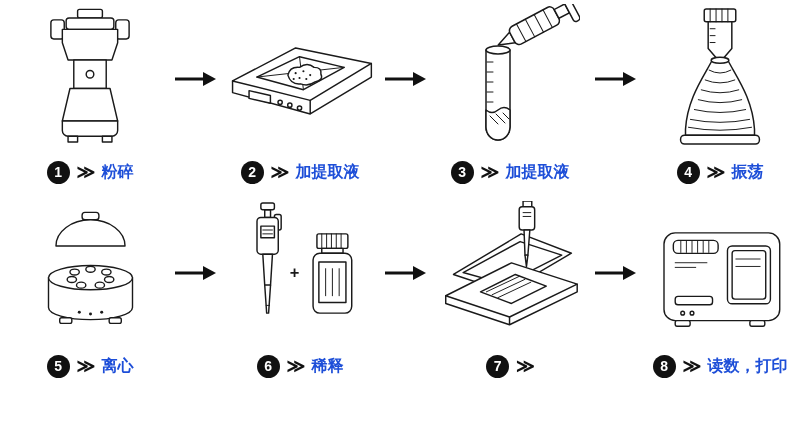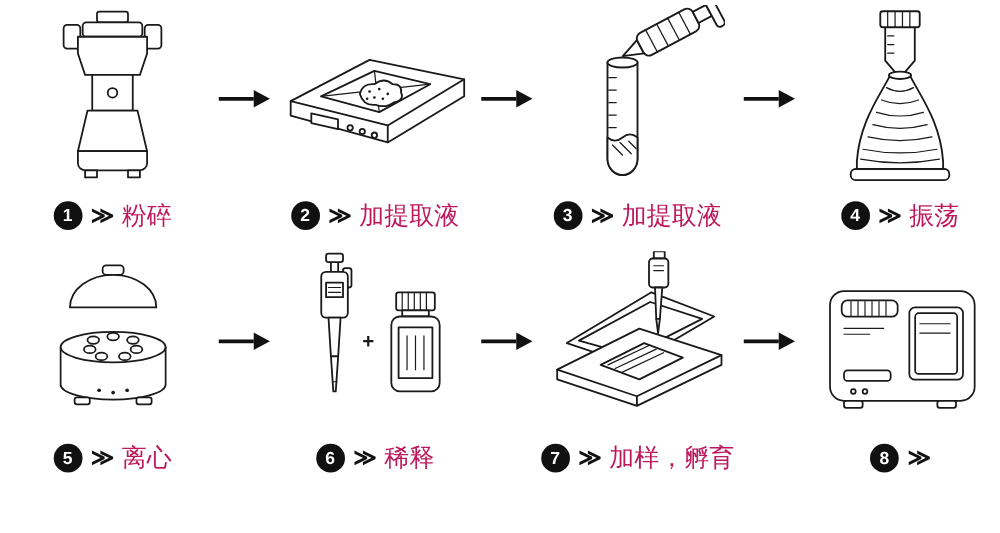--- a/index.html
+++ b/index.html
@@ -7,21 +7,21 @@
   .row{display:flex;align-items:flex-start;padding-left:10px;}
   .row1{padding-top:4px;}
   .row2{margin-top:8px;}
   .step{width:160px;display:flex;flex-direction:column;align-items:center;}
   .icon-box{height:150px;display:flex;align-items:center;justify-content:center;}
   .label-row{height:36px;display:flex;align-items:center;justify-content:center;gap:7px;}
   .num{width:23px;height:23px;border-radius:50%;background:#111;color:#fff;
        display:flex;align-items:center;justify-content:center;
        font-size:14px;font-weight:bold;line-height:1;}
   .chev{font-size:18px;font-weight:bold;color:#111;letter-spacing:-1px;}
-  .txt{font-size:20px;font-weight:normal;color:#be185d;white-space:nowrap;}
+  .txt{font-size:16px;font-weight:bold;color:#1d4ed8;white-space:nowrap;}
   .arrowcell{width:50px;height:150px;display:flex;align-items:center;justify-content:center;}
   svg{display:block;}
   .ln{fill:none;stroke:#1a1a1a;stroke-width:1.5;stroke-linejoin:round;stroke-linecap:round;}
   .lnw{fill:#ffffff;stroke:#1a1a1a;stroke-width:1.5;stroke-linejoin:round;stroke-linecap:round;}
   .thin{fill:none;stroke:#1a1a1a;stroke-width:1;stroke-linecap:round;}
   .dot{fill:#1a1a1a;stroke:none;}
 </style>
 </head>
 <body>
 
@@ -228,21 +228,20 @@
         <path class="lnw" d="M100 56 l1.5 12 l1.5 -12 z"></path>
         <path class="lnw" d="M18 98 L86 64 L154 86 L84 120 Z"></path>
         <path class="ln" d="M18 98 V106 L84 128 V120 M154 86 V94 L84 128"></path>
         <path class="lnw" d="M54 94 L90 76 L122 88 L86 106 Z"></path>
         <path class="thin" d="M60 94 L94 78 M66 97 L100 81 M72 100 L106 84"></path>
       </svg>
     </div>
     <div class="label-row">
       <span class="num">7</span>
       <span class="chev">≫</span>
-      <span class="txt">加样，孵育</span>
     </div>
   </div>
 
   <div class="arrowcell">
     <svg width="44" height="18" viewBox="0 0 44 18">
       <path d="M2 9 H30" stroke="#111" stroke-width="3" fill="none"></path>
       <path d="M30 2 L43 9 L30 16 Z" fill="#111"></path>
     </svg>
   </div>
 
@@ -259,16 +258,17 @@
         <rect class="lnw" x="32" y="100" width="40" height="9" rx="3"></rect>
         <circle class="ln" cx="40" cy="118" r="2"></circle>
         <circle class="ln" cx="50" cy="118" r="2"></circle>
         <rect class="lnw" x="32" y="126" width="16" height="6" rx="2"></rect>
         <rect class="lnw" x="112" y="126" width="16" height="6" rx="2"></rect>
       </svg>
     </div>
     <div class="label-row">
       <span class="num">8</span>
       <span class="chev">≫</span>
+      <span class="txt">读数，打印</span>
     </div>
   </div>
 
 </div>
 
 </body></html>

